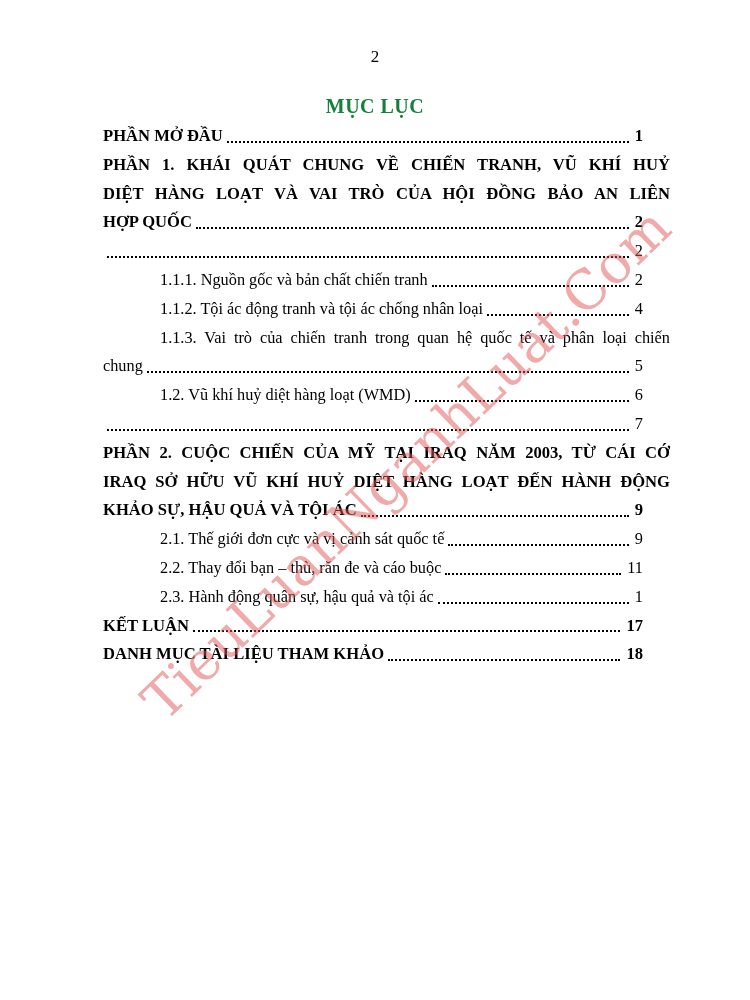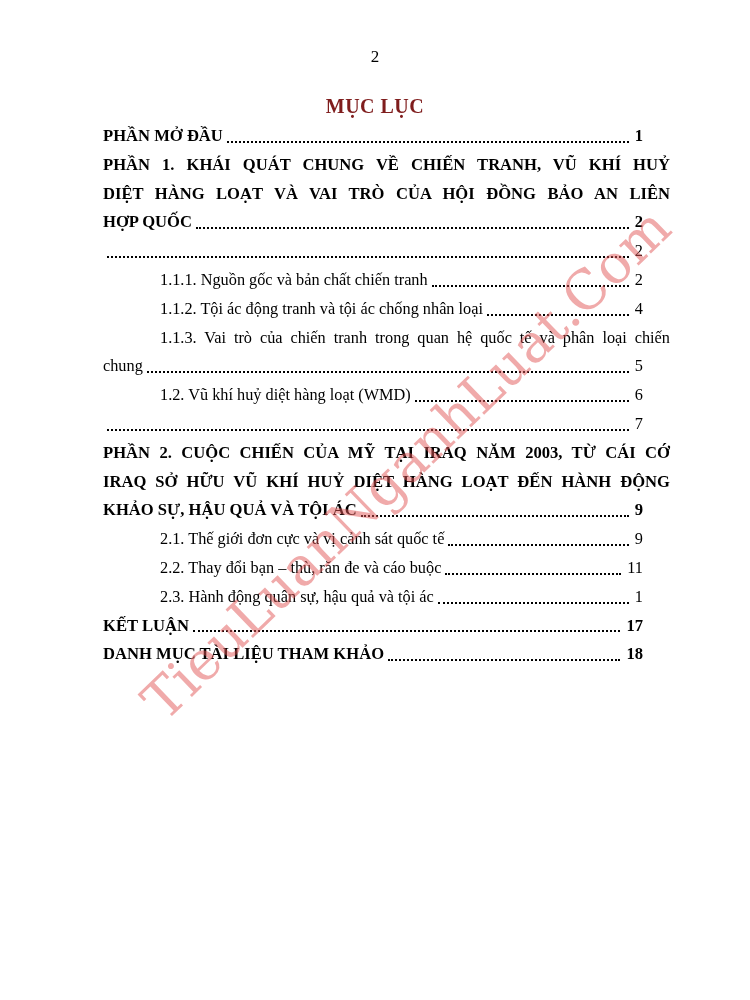--- a/index.html
+++ b/index.html
@@ -105,21 +105,21 @@
     white-space: nowrap;
     z-index: 5;
   }
 </style>
 </head>
 <body>
 
 <div class="page">
   <div class="pagenum">2</div>
 
-  <h1 class="toc-title" style="color: #7f1d1d; text-align: center;">MỤC LỤC</h1>
+  <h1 class="toc-title" style="color: #15803d; text-align: center;">MỤC LỤC</h1>
 
   <div class="toc" id="toc">
       <div class="toc-line h haspg">
     <span class="t">PHẦN MỞ ĐẦU</span>
     <span class="leader"></span>
     <span class="pg">1</span>
   </div>
       <div class="toc-line h leaderless fill">
     <span class="t">PHẦN 1.  KHÁI QUÁT CHUNG VỀ CHIẾN TRANH, VŨ KHÍ HUỶ</span>
     

